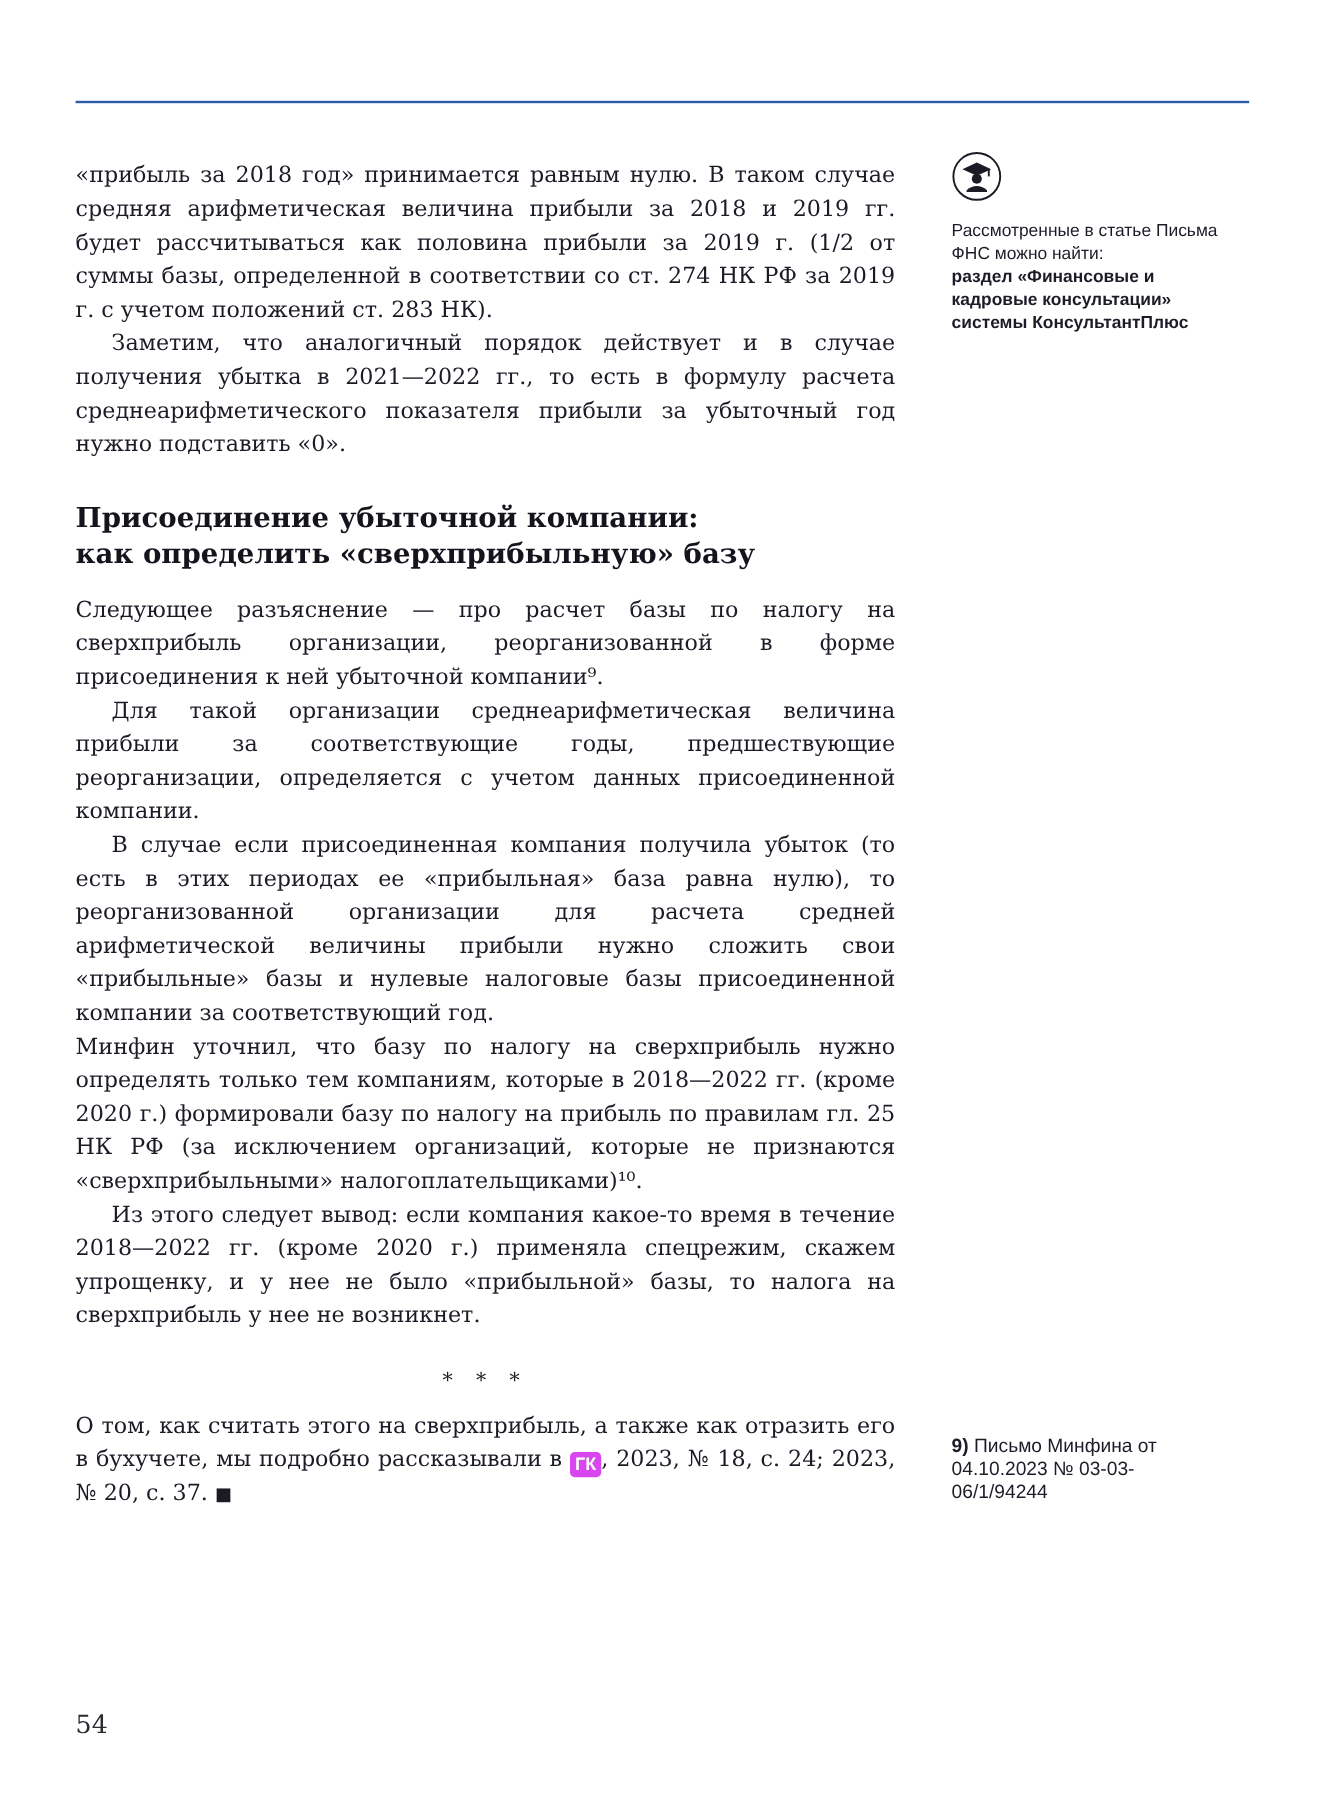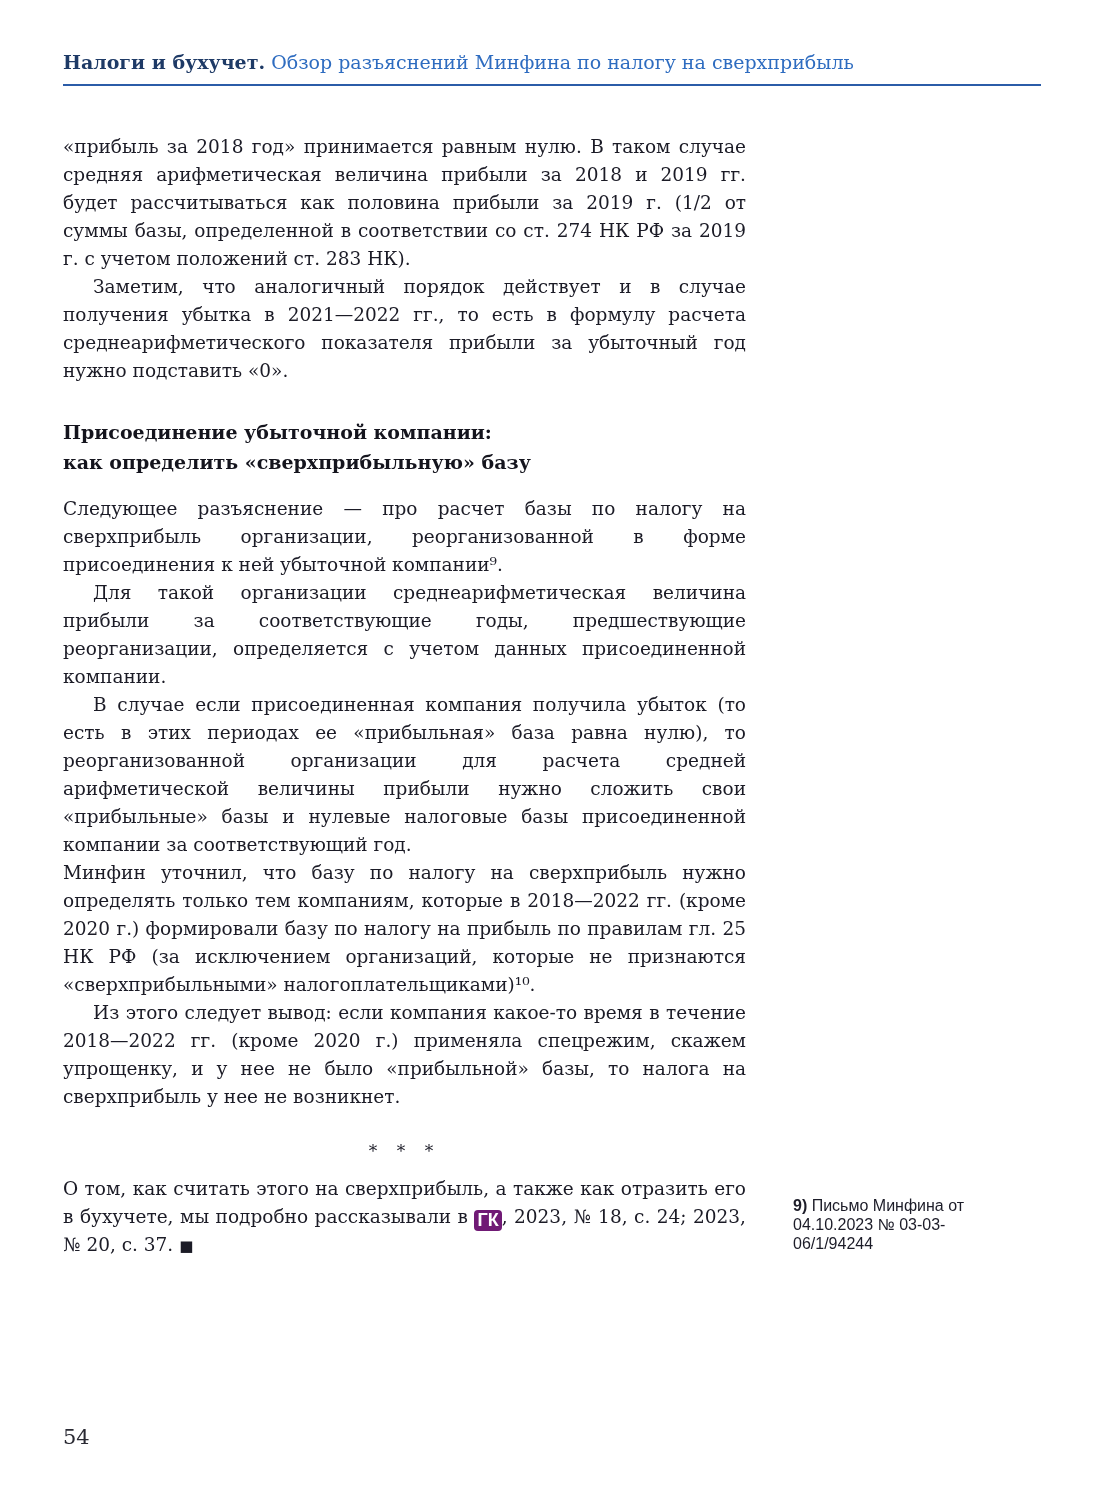--- a/index.html
+++ b/index.html
@@ -27,33 +27,33 @@
   }
 
   
   .main-col {
     position: absolute; left: 63px; top: 133px; width: 683px;
     font-size: 18.5px; line-height: 28px; text-align: justify;
   }
   .main-col p { margin: 0; }
   .main-col p.indent { text-indent: 30px; }
   .main-col h2 {
-    font-size: 19px; line-height: 30px; font-weight: bold;
+    font-size: 23px; line-height: 30px; font-weight: bold;
     color: #14141d; margin: 32px 0 18px 0;
     white-space: pre-line; text-align: left;
   }
   .separator {
     text-align: center; font-size: 17px; letter-spacing: 7px;
     margin: 26px 0 10px 0; color: #1b1b26;
   }
   .gk-icon {
     display: inline-block; min-width: 26px; height: 21px;
-    background: #701a75; color: #ffffff; border-radius: 4px;
+    background: #d946ef; color: #ffffff; border-radius: 4px;
     font-family: "Liberation Sans", sans-serif; font-weight: bold;
-    font-size: 18px; line-height: 21px; text-align: center;
+    font-size: 15px; line-height: 21px; text-align: center;
     vertical-align: -3px; padding: 0 3px; text-indent: 0;
   }
   .end-mark { font-size: 15px; }
 
   
   .sidebar {
     position: absolute; left: 793px; top: 126px; width: 222px;
     font-family: "Liberation Sans", sans-serif;
     font-size: 14.5px; line-height: 19px; color: #1c1c28;
     text-align: left;
@@ -75,27 +75,35 @@
   .page-number {
     position: absolute; left: 63px; top: 1425px;
     font-size: 21px; color: #2a2a33; text-align: right;
   }
 </style>
 </head>
 <body>
 
 <div class="page">
 
-  <div class="header">
-    <span class="section-label">Налоги и бухучет.</span>
-    <span> </span>
-    <span class="article-title">Обзор разъяснений Минфина по налогу на сверхприбыль</span>
-  </div>
   <div class="header-rule"></div>
 
+  <div class="sidebar">
+    <div class="icon-wrap">
+      <svg width="42" height="42" viewBox="0 0 42 42" aria-hidden="true">
+        <circle cx="21" cy="21" r="19.5" fill="none" stroke="#1b1b26" stroke-width="1.6"></circle>
+        <polygon points="21,9.5 33,15 21,20.5 9,15" fill="#1b1b26"></polygon>
+        <rect x="30.2" y="15" width="1.6" height="6" fill="#1b1b26"></rect>
+        <circle cx="21" cy="23" r="4.2" fill="#1b1b26"></circle>
+        <path d="M12.5 32.5 q8.5 -7 17 0 l0 1.5 l-17 0 z" fill="#1b1b26"></path>
+      </svg>
+    </div>
+    <p class="note-text">Рассмотренные в статье Письма ФНС можно найти:</p>
+    <p class="note-bold">раздел «Финансовые и кадровые консультации» системы КонсультантПлюс</p>
+  </div>
 
   <div class="main-col">
     <p>«прибыль за 2018 год» принимается равным нулю. В таком случае средняя арифметическая величина прибыли за 2018 и 2019 гг. будет рассчитываться как половина прибыли за 2019 г. (1/2 от суммы базы, определенной в соответствии со ст. 274 НК РФ за 2019 г. с учетом положений ст. 283 НК).</p>
     <p class="indent">Заметим, что аналогичный порядок действует и в случае получения убытка в 2021—2022 гг., то есть в формулу расчета среднеарифметического показателя прибыли за убыточный год нужно подставить «0».</p>
 
     <h2>Присоединение убыточной компании:
 как определить «сверхприбыльную» базу</h2>
     <p>Следующее разъяснение — про расчет базы по налогу на сверхприбыль организации, реорганизованной в форме присоединения к ней убыточной компании⁹.</p>
     <p class="indent">Для такой организации среднеарифметическая величина прибыли за соответствующие годы, предшествующие реорганизации, определяется с учетом данных присоединенной компании.</p>
     <p class="indent">В случае если присоединенная компания получила убыток (то есть в этих периодах ее «прибыльная» база равна нулю), то реорганизованной организации для расчета средней арифметической величины прибыли нужно сложить свои «прибыльные» базы и нулевые налоговые базы присоединенной компании за соответствующий год.</p>

